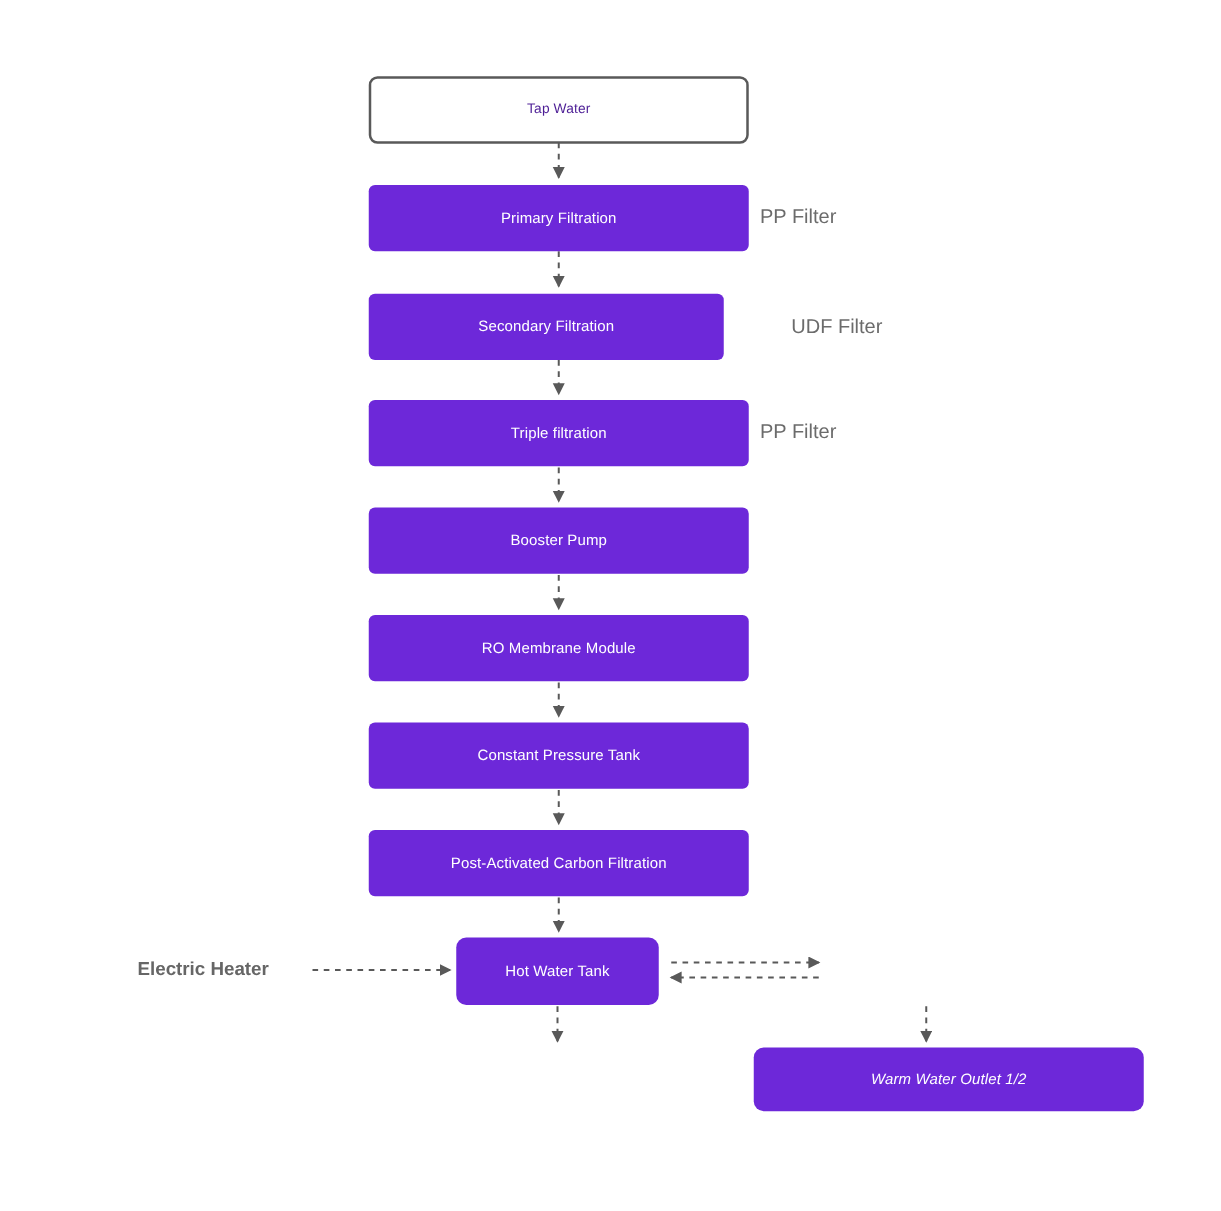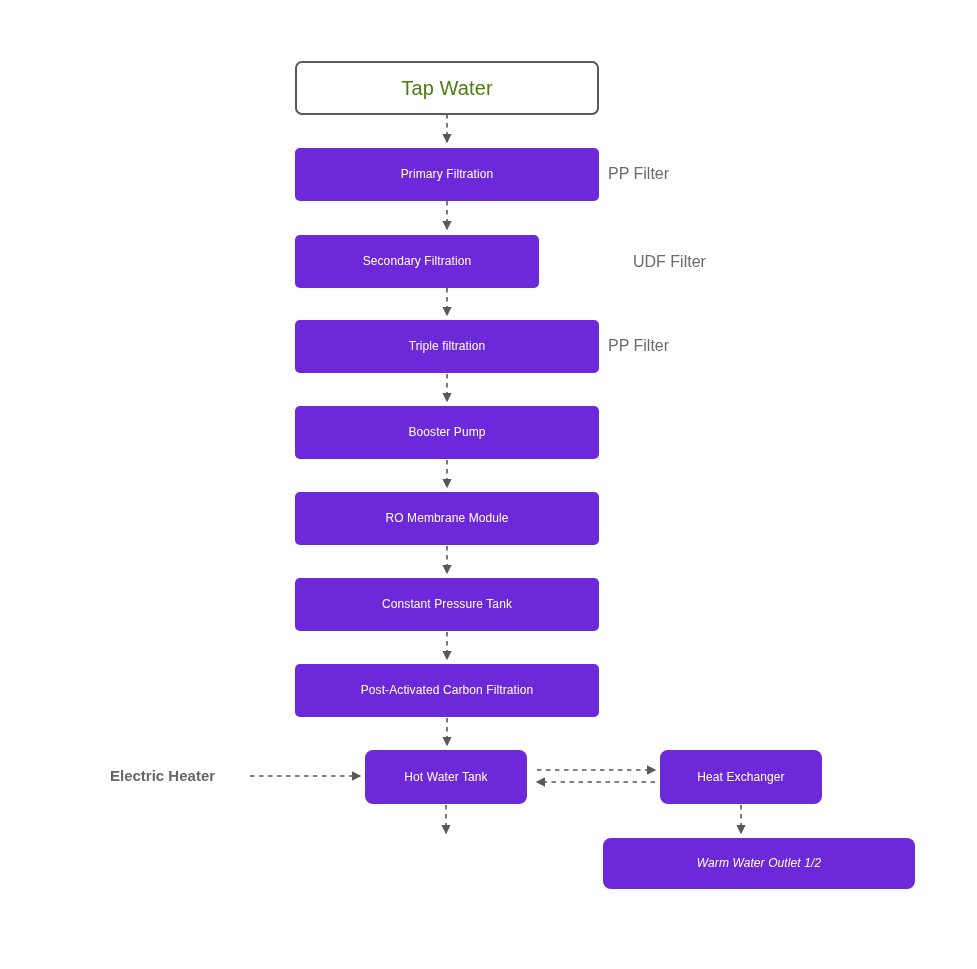--- a/index.html
+++ b/index.html
@@ -35,22 +35,22 @@
     background: #6d28d9;
     border-radius: 5px;
     white-space: nowrap;
     user-select: none;
   }
   .node.rounded-lg { border-radius: 8px; }
   .node.start {
     background: #ffffff;
     border: 2px solid #595959;
     border-radius: 7px;
-    color: #4d7c0f;
-    font-size: 20px;
+    color: #4c1d95;
+    font-size: 11px;
   }
   
   .side-label {
     position: absolute;
     color: #6b6b6b;
     font-size: 16px;
     font-weight: 400;
     white-space: nowrap;
     user-select: none;
   }
@@ -103,21 +103,21 @@
   </div>
 
   <div class="node start" style="left:295px; top:61px; width:304px; height:54px;">
     <span>Tap Water</span>
   </div>
 
   <div class="node" style="left:295px; top:148px; width:304px; height:53px;">
     <span>Primary Filtration</span>
   </div>
 
-  <div class="node" style="left:295px; top:235px; width:244px; height:53px;">
+  <div class="node" style="left:295px; top:235px; width:284px; height:53px;">
     <span>Secondary Filtration</span>
   </div>
 
   <div class="node" style="left:295px; top:320px; width:304px; height:53px;">
     <span>Triple filtration</span>
   </div>
 
   <div class="node" style="left:295px; top:492px; width:304px; height:53px;">
     <span>RO Membrane Module</span>
   </div>
@@ -131,23 +131,20 @@
   </div>
 
   <div class="node rounded-lg" style="left:365px; top:750px; width:162px; height:54px;">
     <span>Hot Water Tank</span>
   </div>
 
   <div class="node" style="left:295px; top:664px; width:304px; height:53px;">
     <span>Post-Activated Carbon Filtration</span>
   </div>
 
-  <div class="node rounded-lg" style="left:660px; top:750px; width:162px; height:54px;">
-    <span>Heat Exchanger</span>
-  </div>
 
 
   <div class="node rounded-lg" style="left:603px; top:838px; width:312px; height:51px;font-style:italic;">
     <span>Warm Water Outlet 1/2</span>
   </div>
 
   <div class="side-label" style="left:608px; top:165px;">PP Filter</div>
 
   <div class="side-label" style="left:612px; top:253px;margin-left:21px;">UDF Filter</div>
 

